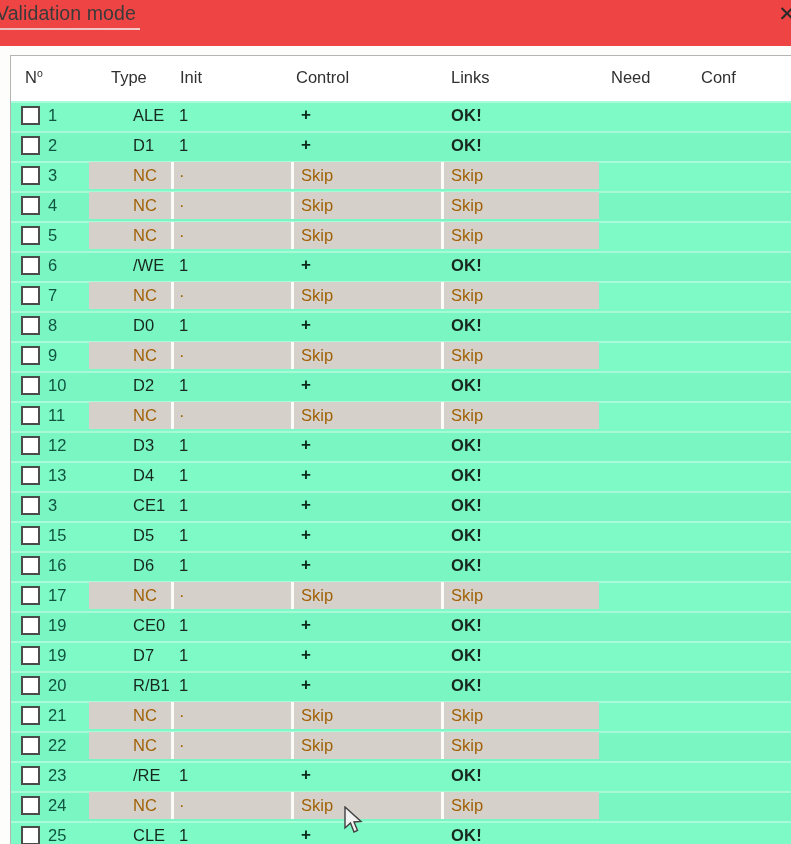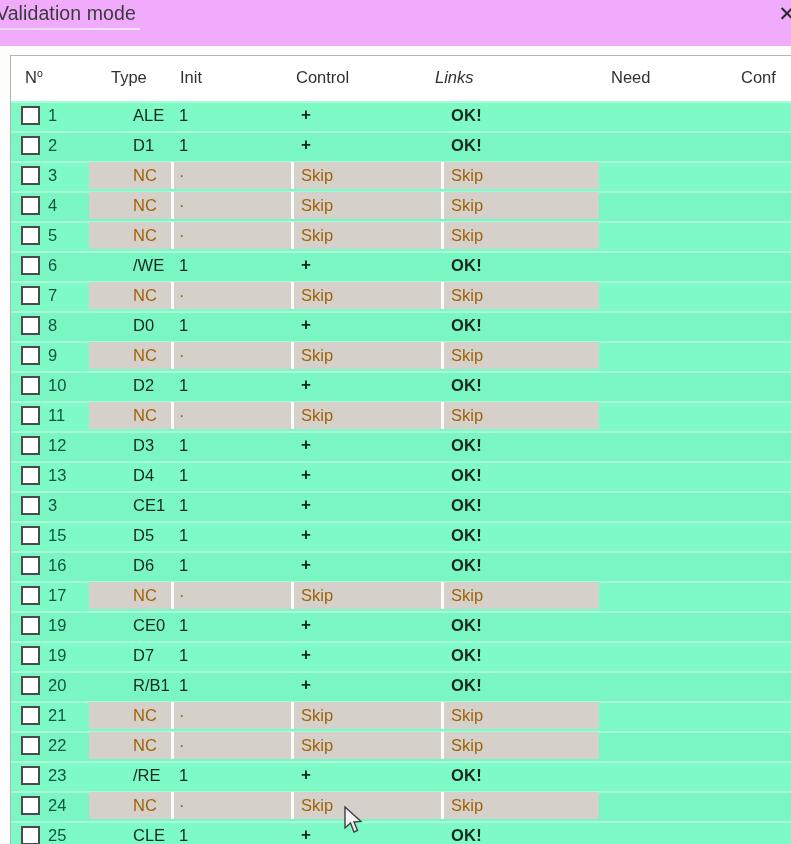--- a/index.html
+++ b/index.html
@@ -18,21 +18,21 @@
     height: 844px;
     overflow: hidden;
     background: #fdfdfc;
   }
 
   
   .titlebar {
     position: absolute;
     left: 0; top: 0;
     width: 791px; height: 46px;
-    background: #f0abfc;
+    background: #ef4444;
   }
   .titlebar-label {
     position: absolute;
     left: -4px; top: 2px;
     font-size: 19.5px;
     color: #3a3a3a;
     letter-spacing: 0.1px;
     white-space: nowrap;
   }
   .titlebar-close {
@@ -183,23 +183,23 @@
     <div class="titlebar-close">✕</div>
   </div>
 
   <div class="grid">
 
     <div class="grid-head" id="thead">
         <div class="hc sup" style="left: 14px;"><span>N</span><sup>o</sup></div>
         <div class="hc" style="left: 100px;"><span>Type</span></div>
         <div class="hc" style="left: 169px;"><span>Init</span></div>
         <div class="hc" style="left: 285px;"><span>Control</span></div>
-        <div class="hc" style="left: 424px; font-style: italic;"><span>Links</span></div>
+        <div class="hc" style="left: 440px;"><span>Links</span></div>
         <div class="hc" style="left: 600px;"><span>Need</span></div>
-        <div class="hc" style="left: 690px; margin-left: 40px;"><span>Conf</span></div>
+        <div class="hc" style="left: 690px;"><span>Conf</span></div>
       </div>
 
     <div class="grid-body" id="tbody">
         <div class="row ok">
           <div class="cb"></div>
           <div class="num">1</div>
           <div class="c type">ALE</div>
           <div class="c init">1</div>
           <div class="c control">+</div>
           <div class="c links">OK!</div>

